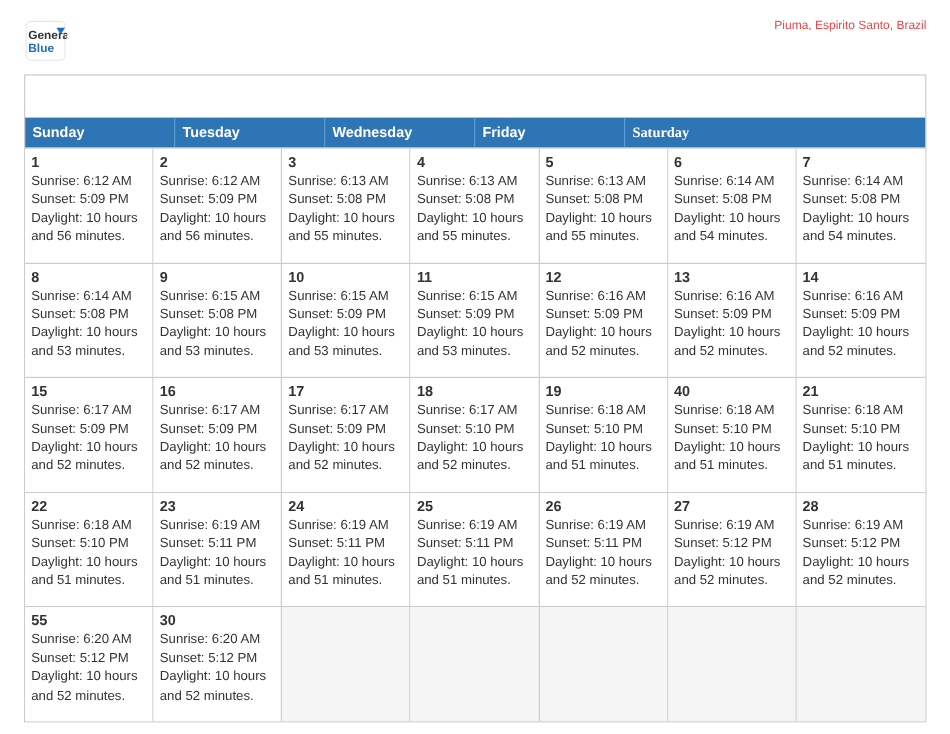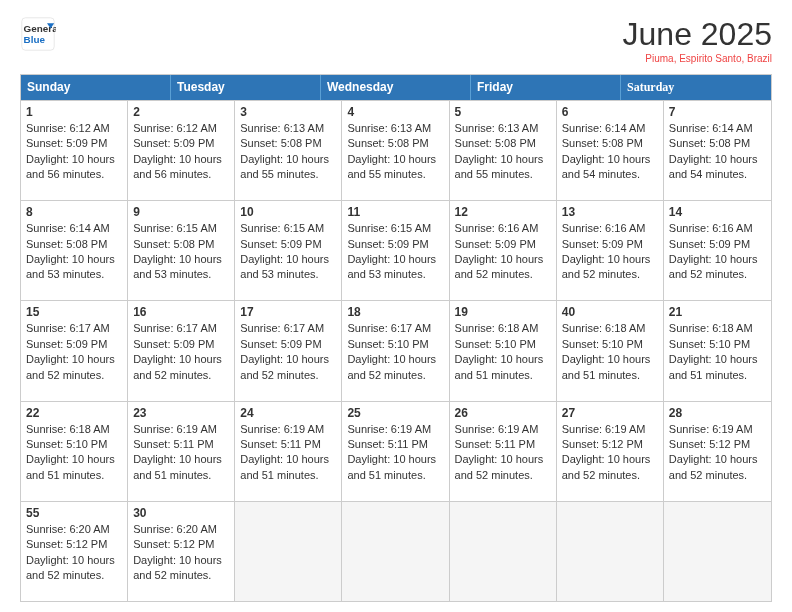--- a/index.html
+++ b/index.html
@@ -45,22 +45,23 @@
       color: #ef4444;
     }
     .calendar {
       flex: 1;
       display: flex;
       flex-direction: column;
       border: 1px solid #ccc;
     }
     .cal-header {
       display: grid;
-      grid-template-columns: repeat(5, 1fr);
+      grid-template-columns: repeat(6, 1fr);
       background: #2e75b6;
+      margin-top: 35px;
     }
     .cal-header-cell {
       color: #fff;
       font-size: 12px;
       font-weight: bold;
       padding: 5px 6px;
       border-right: 1px solid #5a9fd4;
     }
     .cal-header-cell:last-child { border-right: none; font-family: Liberation Serif, serif; }
     .cal-body {
@@ -104,21 +105,20 @@
   <div class="header">
     <div class="logo">
       <svg class="logo-icon" viewBox="0 0 40 40">
         <rect x="2" y="2" width="36" height="36" rx="4" fill="#fff" stroke="#ccc" stroke-width="0.5"></rect>
         <text x="4" y="18" font-size="11" font-weight="bold" fill="#333" font-family="Arial">General</text>
         <text x="4" y="30" font-size="11" font-weight="bold" fill="#1a6fc4" font-family="Arial">Blue</text>
         <polygon points="30,8 38,8 34,14" fill="#1a6fc4"></polygon>
       </svg>
     </div>
     <div class="title-block">
-      <div class="title-month">June 2025</div>
       <div class="title-location">Piuma, Espirito Santo, Brazil</div>
     </div>
   </div>
 
   <div class="calendar">
     <div class="cal-header">
       <div class="cal-header-cell">Sunday</div>
       <div class="cal-header-cell">Tuesday</div>
       <div class="cal-header-cell">Wednesday</div>
       <div class="cal-header-cell">Friday</div>

